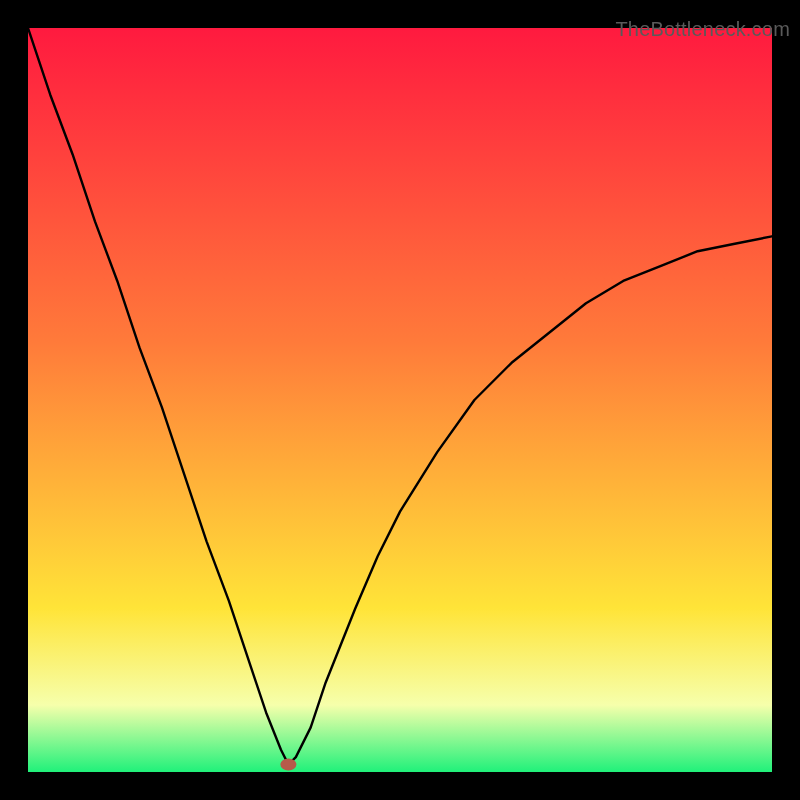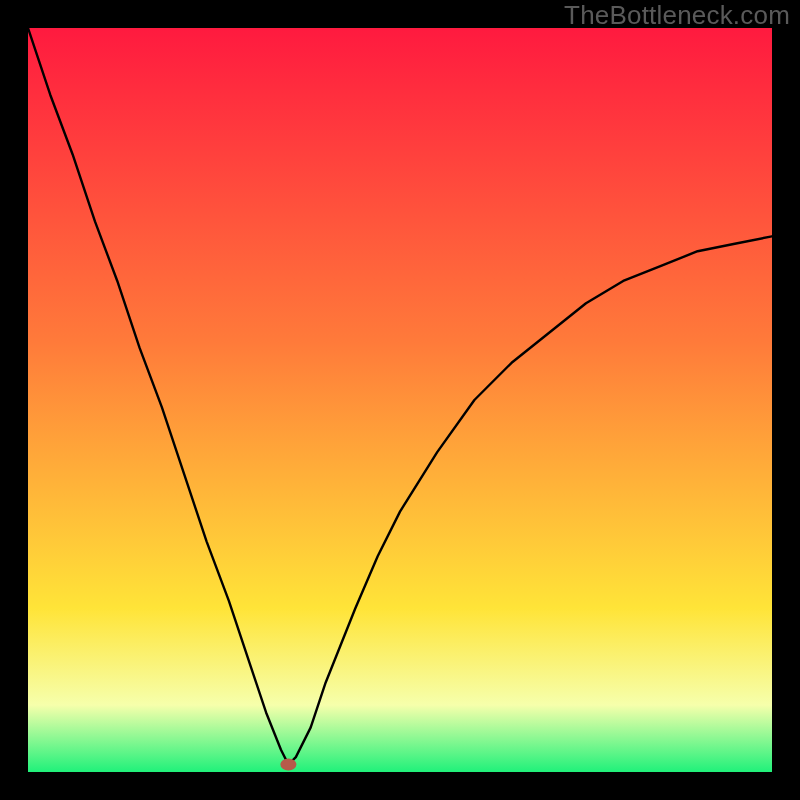--- a/index.html
+++ b/index.html
@@ -12,24 +12,24 @@
     overflow: hidden;
   }
   .stage {
     position: relative;
     width: 800px;
     height: 800px;
     background: #000;
   }
   .watermark {
     position: absolute;
-    top: 0;
+    top: 18px;
     right: 10px;
     color: #5a5a5a;
-    font-size: 26px;
+    font-size: 20px;
     font-weight: 500;
     letter-spacing: 0.2px;
     z-index: 10;
   }
   svg.plot {
     position: absolute;
     left: 28px;
     top: 28px;
     width: 744px;
     height: 744px;

